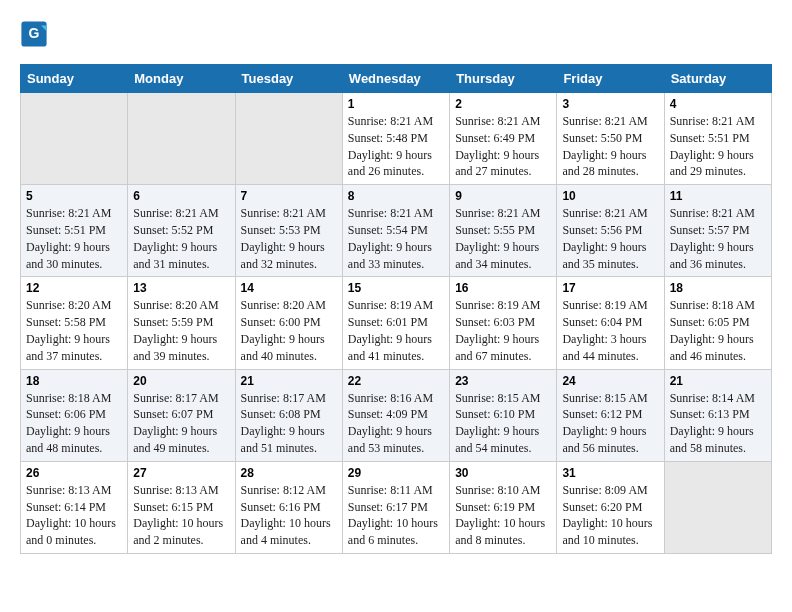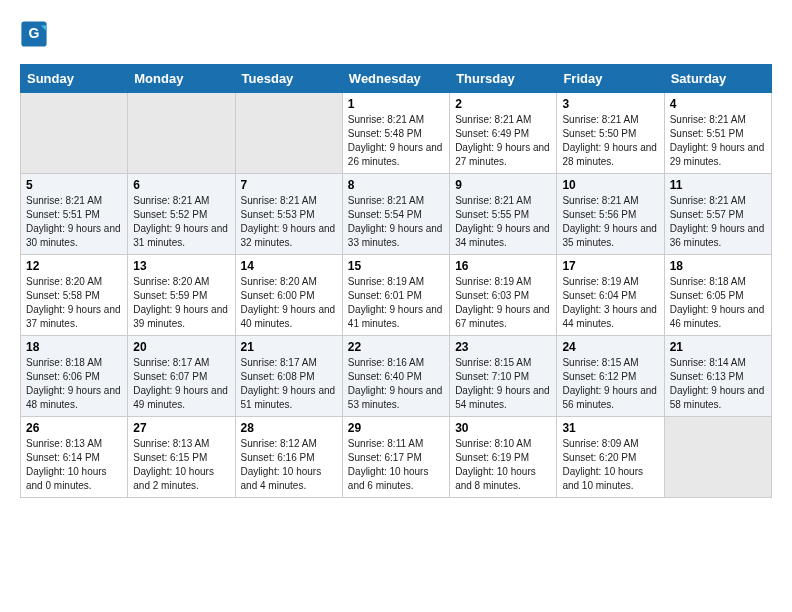--- a/index.html
+++ b/index.html
@@ -69,23 +69,24 @@
     tbody tr:nth-child(even) td {
       background-color: #f0f4f8;
     }
     .day-num {
       font-weight: bold;
       font-size: 12px;
       margin-bottom: 2px;
       display: block;
     }
     .day-info {
-      font-size: 10px;
+      font-size: 12px;
       color: #222;
       line-height: 1.4;
+      font-family: Liberation Serif, serif;
     }
     .empty-cell { background-color: #e8e8e8 !important; }
   </style>
 </head>
 <body>
 
 <div class="header">
   <div class="logo">
     <svg class="logo-icon" viewBox="0 0 40 40">
       <rect x="2" y="2" width="36" height="36" rx="4" fill="#1a6faf"></rect>
@@ -293,29 +294,29 @@
         <div class="day-info">
           <span>Sunrise: 8:17 AM</span><br>
           <span>Sunset: 6:08 PM</span><br>
           <span>Daylight: 9 hours and 51 minutes.</span>
         </div>
       </td>
         <td>
         <span class="day-num">22</span>
         <div class="day-info">
           <span>Sunrise: 8:16 AM</span><br>
-          <span>Sunset: 6:40 PM</span><br>
+          <span>Sunset: 4:09 PM</span><br>
           <span>Daylight: 9 hours and 53 minutes.</span>
         </div>
       </td>
         <td>
         <span class="day-num">23</span>
         <div class="day-info">
           <span>Sunrise: 8:15 AM</span><br>
-          <span>Sunset: 7:10 PM</span><br>
+          <span>Sunset: 6:10 PM</span><br>
           <span>Daylight: 9 hours and 54 minutes.</span>
         </div>
       </td>
         <td>
         <span class="day-num">24</span>
         <div class="day-info">
           <span>Sunrise: 8:15 AM</span><br>
           <span>Sunset: 6:12 PM</span><br>
           <span>Daylight: 9 hours and 56 minutes.</span>
         </div>

